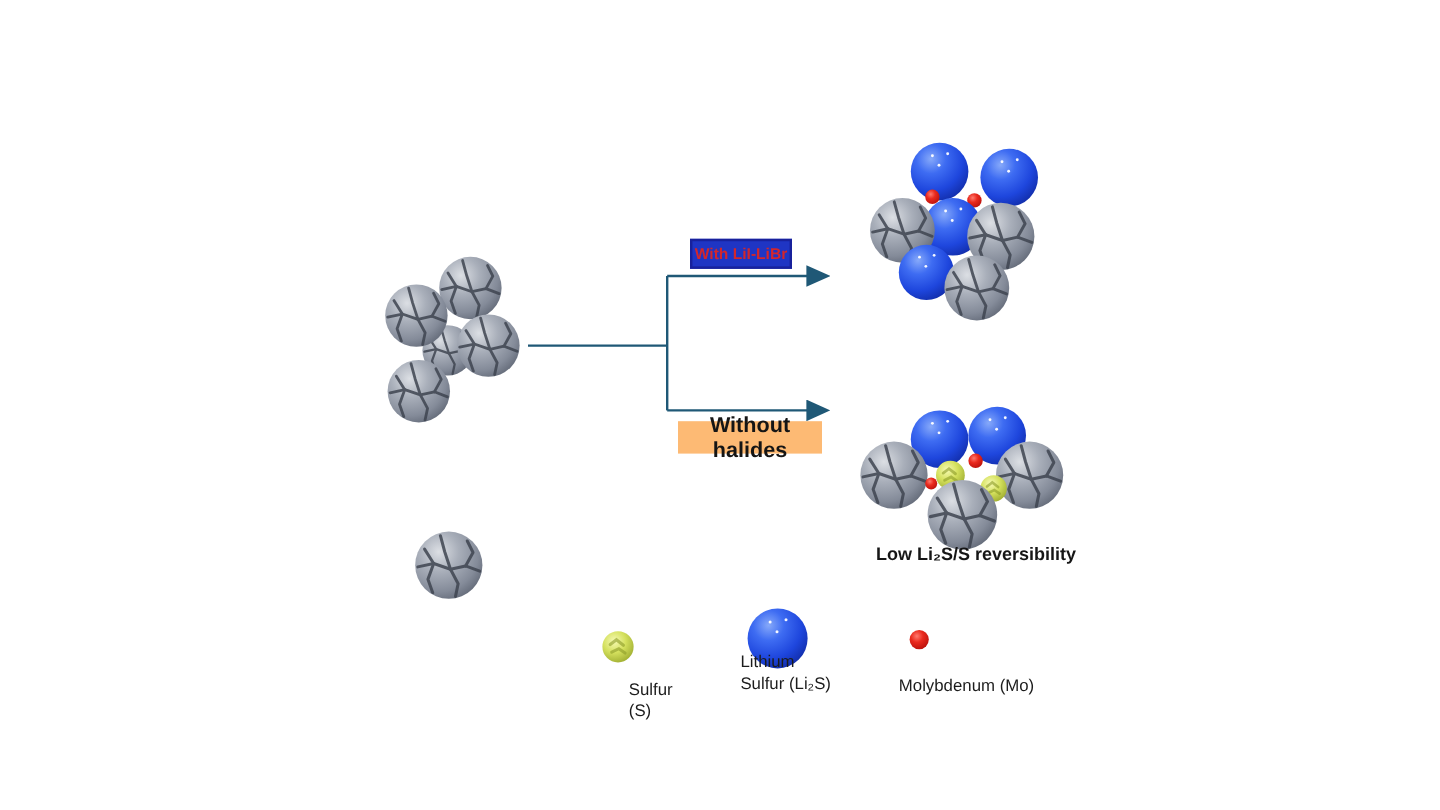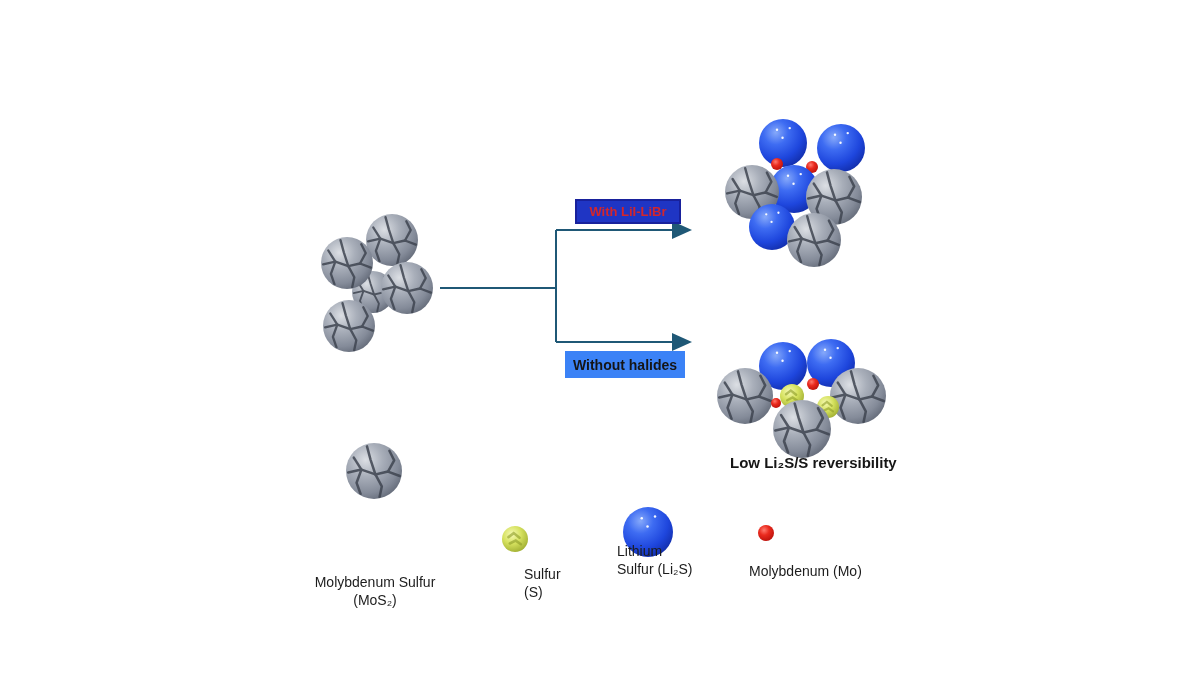--- a/index.html
+++ b/index.html
@@ -8,22 +8,22 @@
     font-family:"Liberation Sans","DejaVu Sans",sans-serif;color:#1a1a1a;
   }
   #scene{position:absolute;left:0;top:0;}
   .lbl{position:absolute;white-space:pre-line;}
   .bold{font-weight:700;font-size:15px;line-height:20px;color:#161616;}
   .legendlbl{font-weight:400;font-size:14px;line-height:18px;color:#1c1c1c;}
   .pill{
     position:absolute;display:flex;align-items:center;justify-content:center;
     font-size:13px;font-weight:700;box-sizing:border-box;text-align:center;
   }
-  #box-with{left:575px;top:199px;width:106px;height:25px;background:#1f35c4;border:2px solid #18219c;color:#d3262c;}
-  #box-without{left:565px;top:351px;width:120px;height:27px;background:#3b82f6;color:#151515;font-weight:600;font-size:14px;}
+  #box-with{left:575px;top:199px;width:85px;height:25px;background:#1f35c4;border:2px solid #18219c;color:#d3262c;}
+  #box-without{left:565px;top:351px;width:120px;height:27px;background:#fdba74;color:#151515;font-weight:600;font-size:18px;}
   #lbl-high{left:730px;top:85px;}
   #lbl-charge{left:564px;top:278px;}
   #lbl-low{left:730px;top:453px;}
   #lbl-mos2{left:300px;top:573px;width:150px;text-align:center;}
   #lbl-s{left:524px;top:565px;}
   #lbl-li2s{left:617px;top:542px;}
   #lbl-mo{left:749px;top:562px;}
 </style>
 </head>
 <body>
@@ -315,22 +315,20 @@
   </svg>
 
 
   <div class="pill" id="box-with">With LiI-LiBr</div>
 
 
   <div class="pill" id="box-without">Without halides</div>
 
   <div class="lbl bold" id="lbl-low">Low Li₂S/S reversibility</div>
 
-  <div class="lbl legendlbl" id="lbl-mos2">Molybdenum Sulfur
-(MoS₂)</div>
 
   <div class="lbl legendlbl" id="lbl-s">Sulfur
 (S)</div>
 
   <div class="lbl legendlbl" id="lbl-li2s">Lithium
 Sulfur (Li₂S)</div>
 
   <div class="lbl legendlbl" id="lbl-mo">Molybdenum (Mo)</div>
 
 </div>

